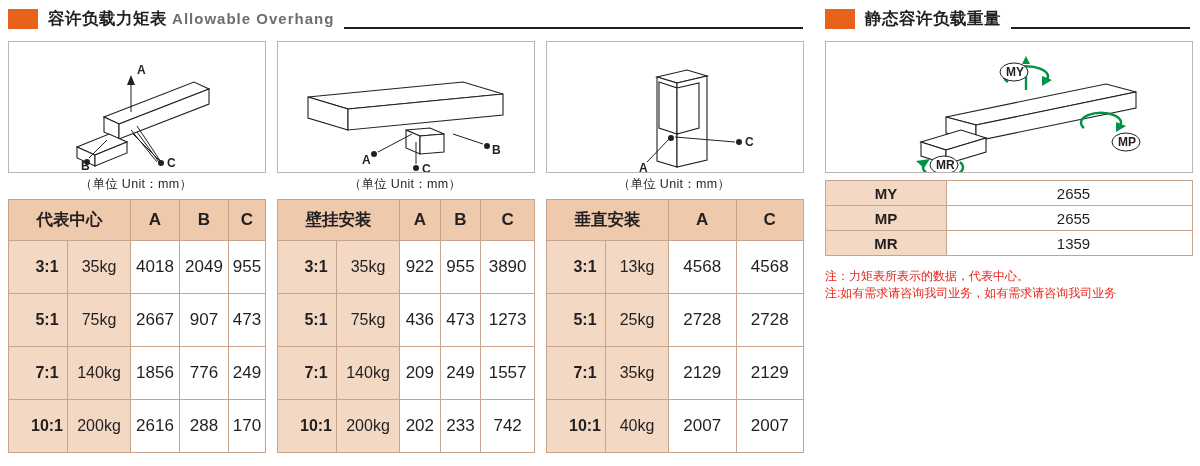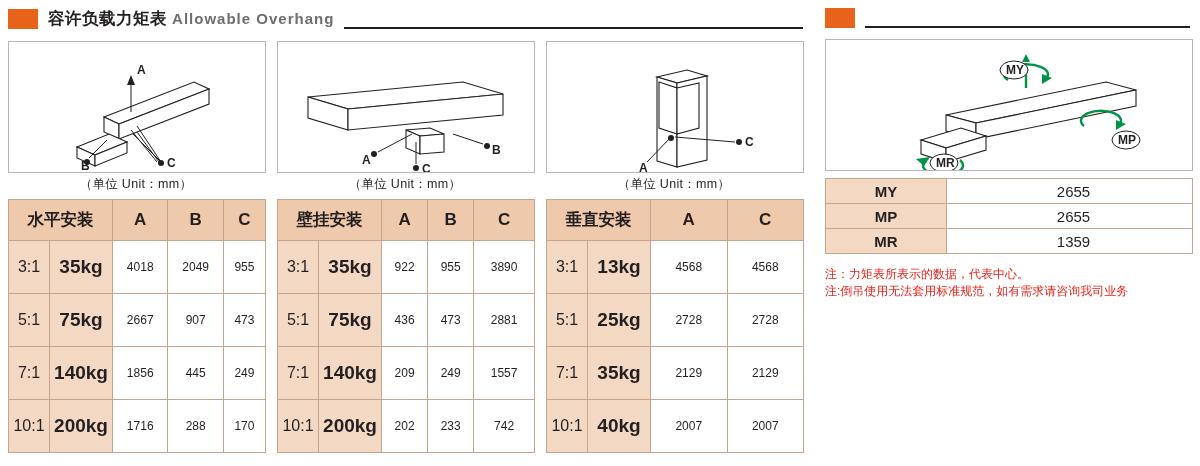--- a/index.html
+++ b/index.html
@@ -33,23 +33,23 @@
   }
 
   table{border-collapse:collapse;width:100%;}
   .tbl{margin-top:6px;border:1px solid #c08a6a;}
   .tbl td,.tbl th{
     border:1px solid #c9a48c;text-align:center;font-size:16px;
     color:#231f20;font-weight:normal;padding:0;height:52px;
   }
   .tbl thead td{background:#efc9ac;font-weight:bold;height:40px;font-size:17px;}
   .tbl thead td.lbl{font-size:16.5px;}
-  .tbl tbody td.r1{background:#f3d9c3;font-weight:normal;font-size:16px;width:40px;}
-  .tbl tbody td.r2{background:#f3d9c3;font-weight:bold;font-size:19px;width:62px;margin-top:8px;}
-  .tbl tbody td.val{background:#ffffff;font-size:12px;}
+  .tbl tbody td.r1{background:#f3d9c3;font-weight:bold;font-size:16px;width:40px;padding-left:18px;}
+  .tbl tbody td.r2{background:#f3d9c3;font-weight:normal;font-size:16px;width:62px;margin-top:8px;}
+  .tbl tbody td.val{background:#ffffff;font-size:17px;}
 
   
   .right{position:absolute;left:825px;top:8px;width:368px;}
   .right-head{width:365px;}
   .right .fig{height:132px;}
   .rtbl{margin-top:7px;border:1px solid #c08a6a;width:100%;}
   .rtbl td{border:1px solid #c9a48c;text-align:center;font-size:15px;height:24px;padding:0;}
   .rtbl td.k{background:#f3d9c3;font-weight:bold;width:120px;}
   .rtbl td.v{background:#ffffff;padding-left:8px;}
   .notes{margin-top:12px;}
@@ -106,21 +106,21 @@
             <text class="lbl" x="128" y="32">A</text>
             <text class="lbl" x="72" y="128">B</text>
             <text class="lbl" x="158" y="125">C</text>
           </svg>
         </div>
         <div class="unit">（单位 Unit：mm）</div>
 
         <table class="tbl">
           <thead>
             <tr>
-              <td class="lbl" colspan="2">水平安装</td>
+              <td class="lbl" colspan="2">代表中心</td>
               <td>A</td>
               <td>B</td>
               <td>C</td>
             </tr>
           </thead>
           <tbody>
             <tr>
               <td class="r1">3:1</td>
               <td class="r2">35kg</td>
               <td class="val">4018</td>
@@ -131,27 +131,27 @@
               <td class="r1">5:1</td>
               <td class="r2">75kg</td>
               <td class="val">2667</td>
               <td class="val">907</td>
               <td class="val">473</td>
             </tr>
             <tr>
               <td class="r1">7:1</td>
               <td class="r2">140kg</td>
               <td class="val">1856</td>
-              <td class="val">445</td>
+              <td class="val">776</td>
               <td class="val">249</td>
             </tr>
             <tr>
               <td class="r1">10:1</td>
               <td class="r2">200kg</td>
-              <td class="val">1716</td>
+              <td class="val">2616</td>
               <td class="val">288</td>
               <td class="val">170</td>
             </tr>
           </tbody>
         </table>
       </div>
 
       <div class="col">
         <div class="fig">
           <svg width="256" height="130" viewBox="0 0 256 130">
@@ -195,21 +195,21 @@
               <td class="r2">35kg</td>
               <td class="val">922</td>
               <td class="val">955</td>
               <td class="val">3890</td>
             </tr>
             <tr>
               <td class="r1">5:1</td>
               <td class="r2">75kg</td>
               <td class="val">436</td>
               <td class="val">473</td>
-              <td class="val">2881</td>
+              <td class="val">1273</td>
             </tr>
             <tr>
               <td class="r1">7:1</td>
               <td class="r2">140kg</td>
               <td class="val">209</td>
               <td class="val">249</td>
               <td class="val">1557</td>
             </tr>
             <tr>
               <td class="r1">10:1</td>
@@ -283,20 +283,21 @@
         </table>
       </div>
 
     </div>
   </div>
 
   <div class="right">
 
     <div class="sec-head right-head">
       <div class="sec-bar"></div>
+      <div class="sec-title">静态容许负载重量</div>
       <div class="sec-line"></div>
     </div>
 
     <div style="margin-top:11px;">
       <div class="fig">
         <svg width="366" height="130" viewBox="0 0 366 130">
           <g stroke="#231f20" fill="#ffffff" stroke-width="1.1">
             <polygon points="120,75 280,42 310,50 150,83"></polygon>
             <polygon points="120,75 150,83 150,99 120,91"></polygon>
             <polygon points="150,83 310,50 310,66 150,99"></polygon>
@@ -339,18 +340,18 @@
           </tr>
           <tr>
             <td class="k">MR</td>
             <td class="v">1359</td>
           </tr>
         </tbody>
       </table>
 
       <div class="notes">
         <div class="note">注：力矩表所表示的数据，代表中心。</div>
-        <div class="note">注:倒吊使用无法套用标准规范，如有需求请咨询我司业务</div>
+        <div class="note">注:如有需求请咨询我司业务，如有需求请咨询我司业务</div>
       </div>
     </div>
   </div>
 
 </div>
 
 </body></html>

